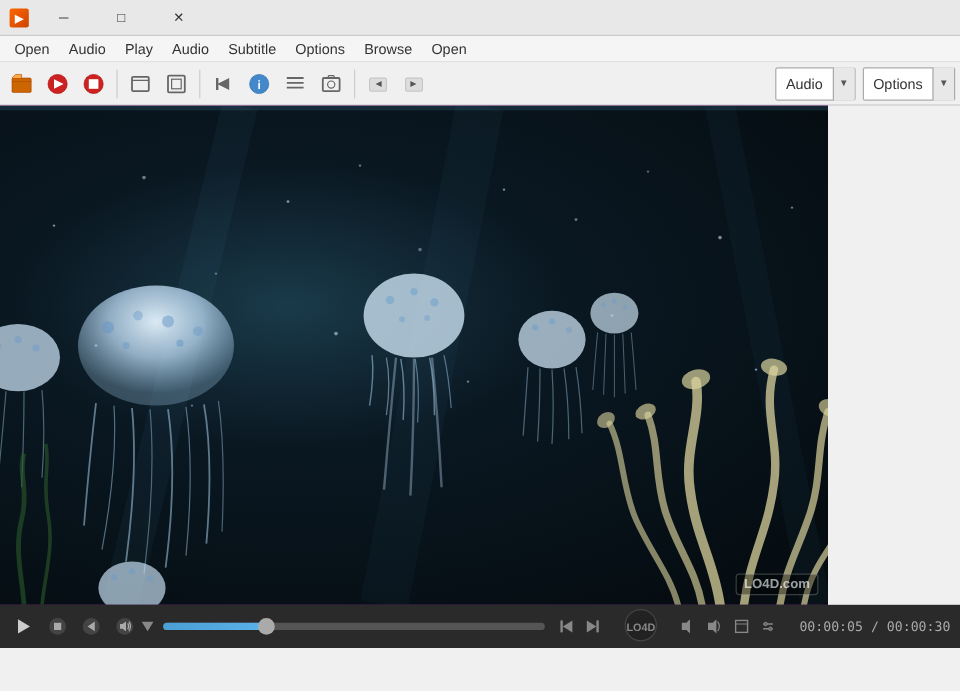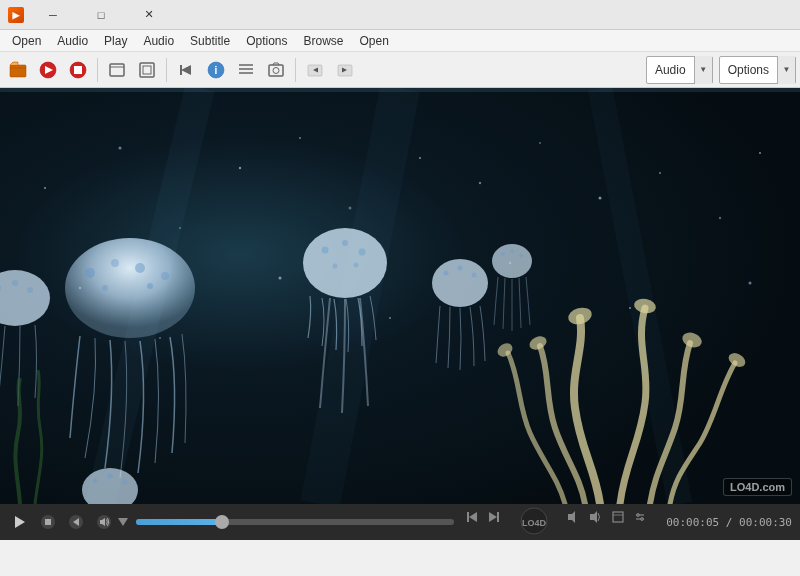--- a/index.html
+++ b/index.html
@@ -126,21 +126,21 @@
       align-items: center;
       justify-content: center;
       font-size: 8px;
       color: #555;
       background: #e8e8e8;
     }
 
     
     #video-area {
       position: relative;
-      width: 800px;
+      width: 690px;
       height: 416px;
       background: #a21caf;
       overflow: hidden;
     }
 
     .video-bg {
       position: absolute;
       inset: 0;
       background: radial-gradient(ellipse at 30% 40%, #1a3a4a 0%, #0a1a22 40%, #050d12 100%);
     }
@@ -216,20 +216,21 @@
       border-radius: 3px;
       padding: 2px 6px;
       font-size: 11px;
       color: #ddd;
       font-weight: bold;
     }
 
     
     #right-controls {
       display: flex;
+      align-items: center;
       gap: 2px;
     }
     .small-ctrl-btn {
       width: 20px;
       height: 20px;
       display: flex;
       align-items: center;
       justify-content: center;
       cursor: pointer;
       color: #ccc;

